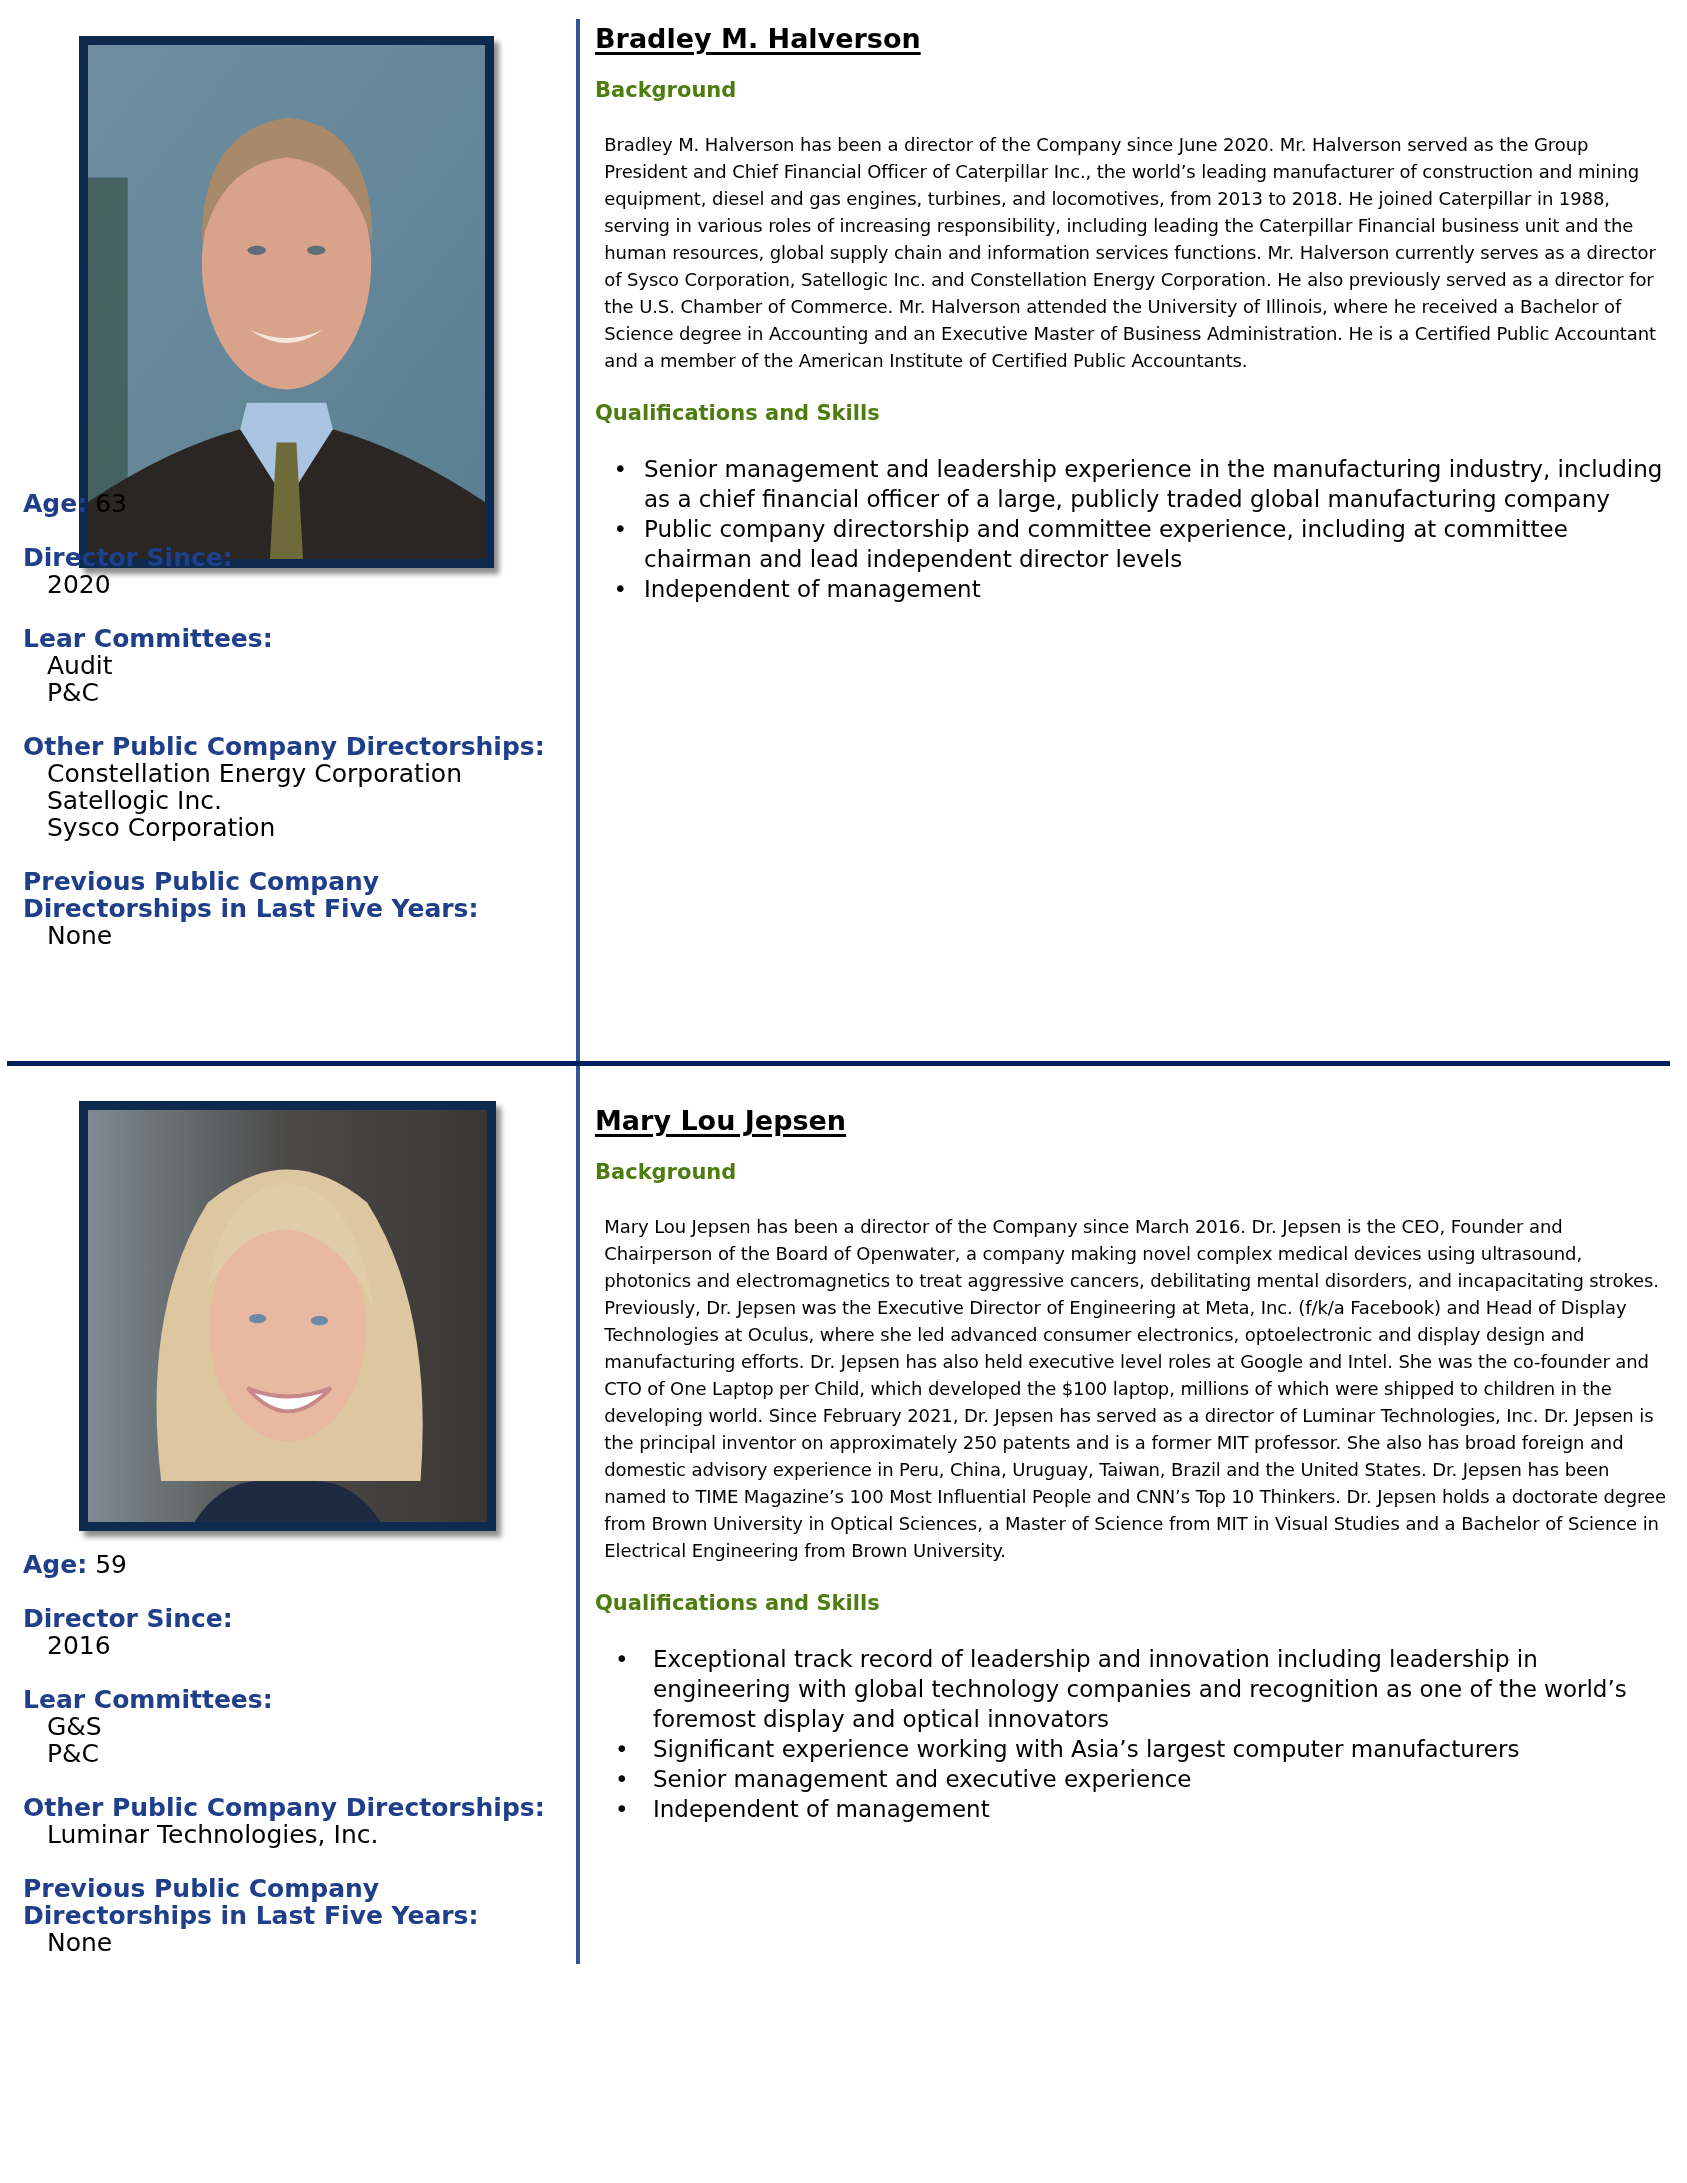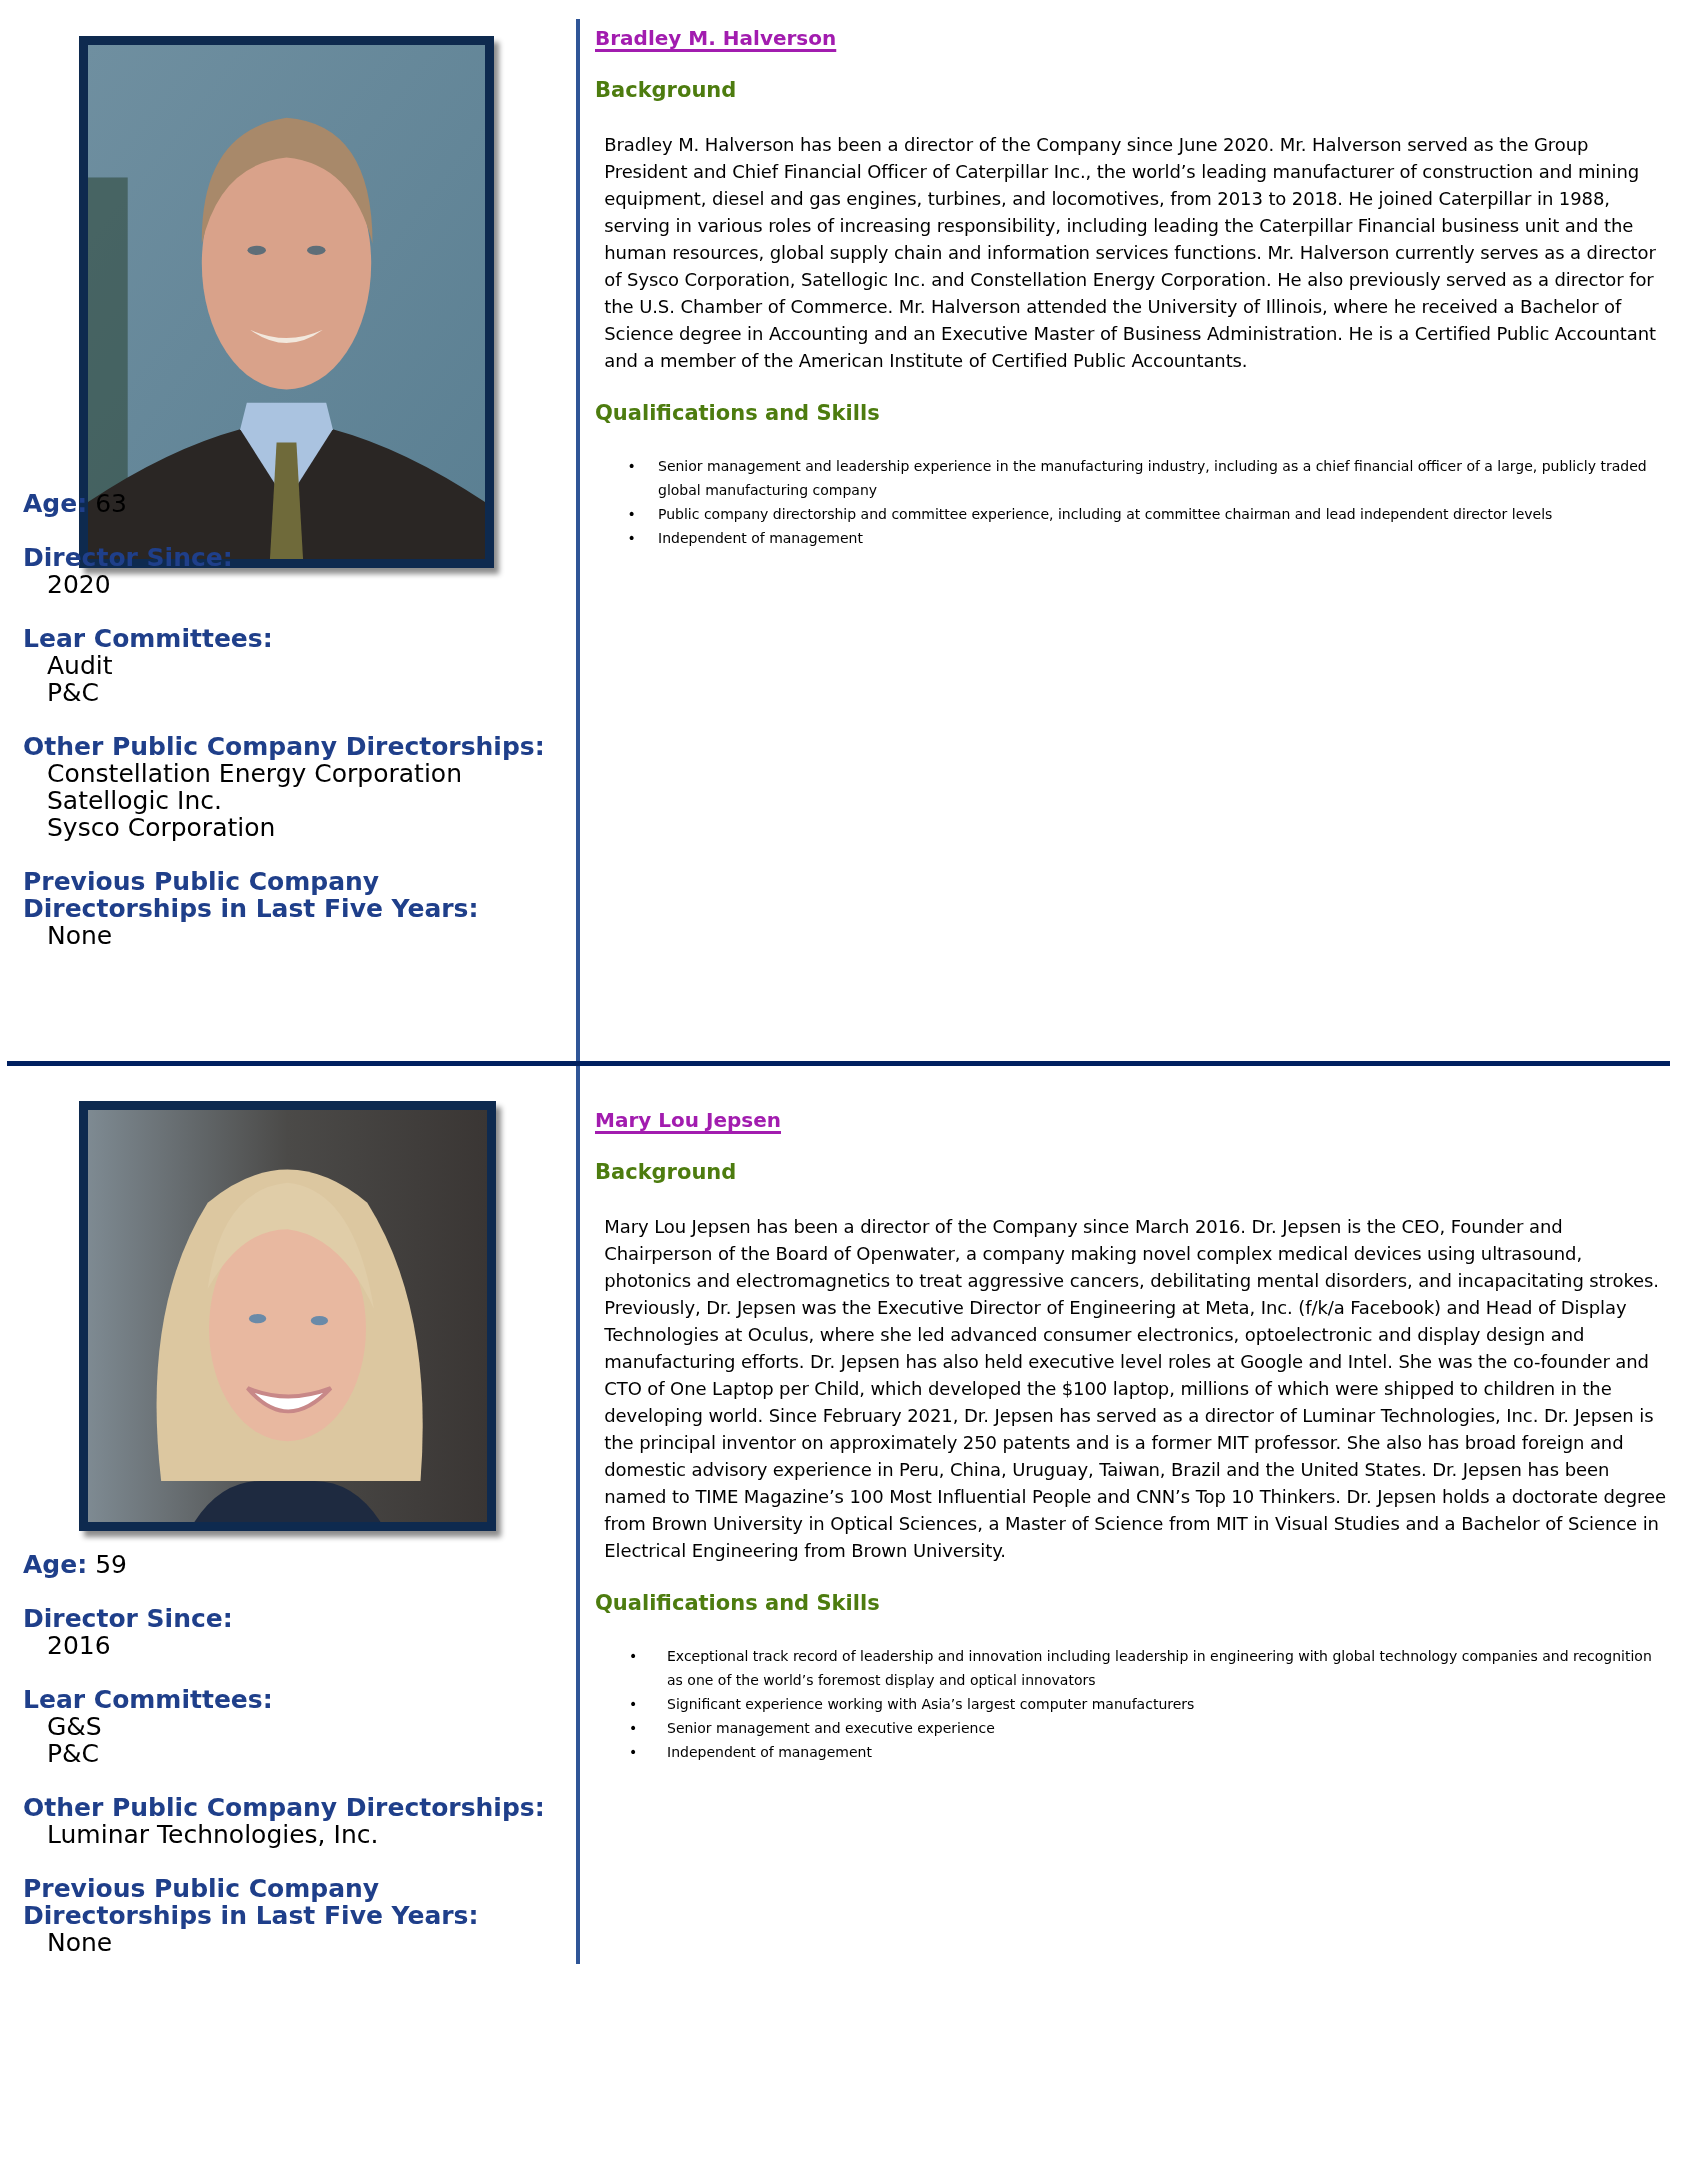--- a/index.html
+++ b/index.html
@@ -8,24 +8,24 @@
   .vline { position: absolute; left: 576px; width: 4px; background: #2f5597; }
   .hline { position: absolute; left: 7.3px; width: 1663px; height: 5.3px; background: #002060; }
   .photo-frame { position: absolute; width: 415px; height: 532px; box-sizing: border-box;
                  border: 9.3px solid #0e2a4f; box-shadow: 5.3px 6px 5.3px rgba(0,0,0,0.45); overflow: hidden; }
   .photo { width: 100%; height: 100%; }
   .left-col { position: absolute; left: 23px; width: 543px; font-size: 25px; line-height: 27px; }
   .lbl { color: #1f3f8a; font-weight: bold; }
   .val { padding-left: 24px; }
   .grp { margin-bottom: 27px; }
   .right-col { position: absolute; left: 595px; width: 1072px; }
-  .name { color: #a21caf; font-weight: bold; font-size: 20px; line-height: 33px; text-decoration: underline; text-decoration-thickness: 2.6px; text-underline-offset: 4px; }
+  .name { color: #000000; font-weight: bold; font-size: 27px; line-height: 33px; text-decoration: underline; text-decoration-thickness: 2.6px; text-underline-offset: 4px; }
   .sec { color: #4d7c0f; font-weight: bold; font-size: 21px; line-height: 27px; }
   .para { font-size: 18px; line-height: 27px; padding-left: 9.3px; margin: 0; letter-spacing: -0.1px; }
-  ul.quals { margin: 14px; padding: 0; list-style: none; font-size: 14px; line-height: 24px; }
+  ul.quals { margin: 0; padding: 0; list-style: none; font-size: 23px; line-height: 30px; }
   ul.quals li { position: relative; padding-left: 49px; }
   ul.quals li::before { content: "\2022"; position: absolute; left: 18.5px; top: 0; }
   ul.quals.j li { padding-left: 58px; }
   ul.quals.j li::before { left: 20px; }
 </style>
 </head>
 <body>
 
 <div class="vline" style="top:19px;height:1043px;"></div>
 <div class="hline" style="top:1061px;"></div>

